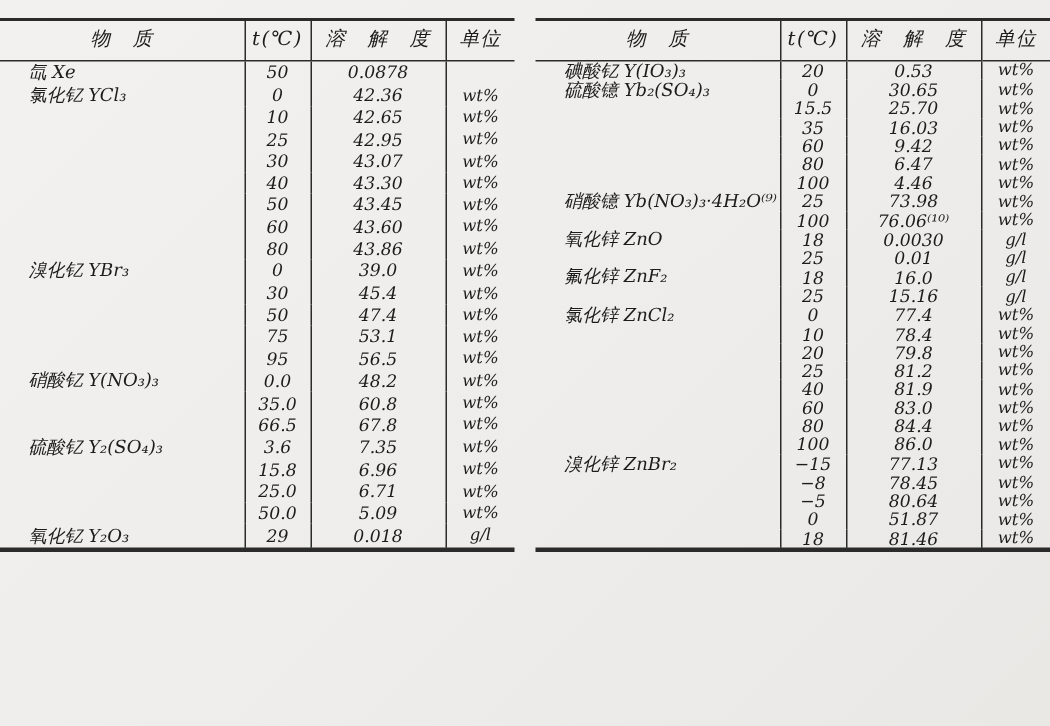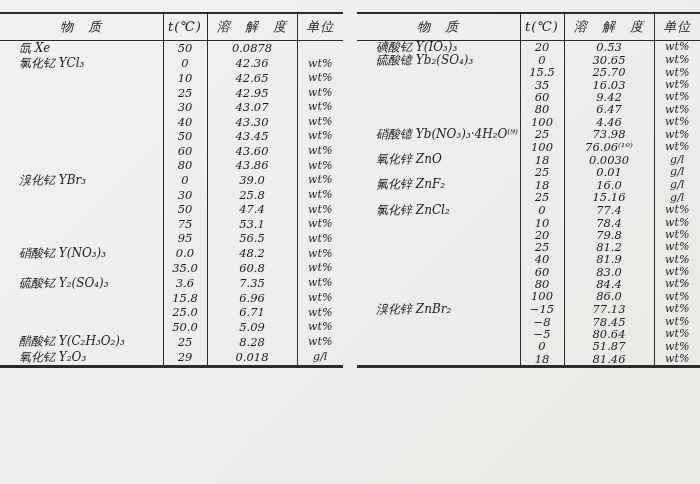--- a/index.html
+++ b/index.html
@@ -131,21 +131,21 @@
         </tr>
         <tr>
           <td class="c0">溴化钇 YBr₃</td>
           <td class="c1">0</td>
           <td class="c2">39.0</td>
           <td class="c3">wt%</td>
         </tr>
         <tr>
           <td class="c0"></td>
           <td class="c1">30</td>
-          <td class="c2">25.8</td>
+          <td class="c2">45.4</td>
           <td class="c3">wt%</td>
         </tr>
         <tr>
           <td class="c0"></td>
           <td class="c1">50</td>
           <td class="c2">47.4</td>
           <td class="c3">wt%</td>
         </tr>
         <tr>
           <td class="c0"></td>
@@ -165,20 +165,26 @@
           <td class="c2">48.2</td>
           <td class="c3">wt%</td>
         </tr>
         <tr>
           <td class="c0"></td>
           <td class="c1">35.0</td>
           <td class="c2">60.8</td>
           <td class="c3">wt%</td>
         </tr>
         <tr>
+          <td class="c0"></td>
+          <td class="c1">66.5</td>
+          <td class="c2">67.8</td>
+          <td class="c3">wt%</td>
+        </tr>
+        <tr>
           <td class="c0">硫酸钇 Y₂(SO₄)₃</td>
           <td class="c1">3.6</td>
           <td class="c2">7.35</td>
           <td class="c3">wt%</td>
         </tr>
         <tr>
           <td class="c0"></td>
           <td class="c1">15.8</td>
           <td class="c2">6.96</td>
           <td class="c3">wt%</td>
@@ -186,26 +192,20 @@
         <tr>
           <td class="c0"></td>
           <td class="c1">25.0</td>
           <td class="c2">6.71</td>
           <td class="c3">wt%</td>
         </tr>
         <tr>
           <td class="c0"></td>
           <td class="c1">50.0</td>
           <td class="c2">5.09</td>
-          <td class="c3">wt%</td>
-        </tr>
-        <tr>
-          <td class="c0">醋酸钇 Y(C₂H₃O₂)₃</td>
-          <td class="c1">25</td>
-          <td class="c2">8.28</td>
           <td class="c3">wt%</td>
         </tr>
         <tr>
           <td class="c0">氧化钇 Y₂O₃</td>
           <td class="c1">29</td>
           <td class="c2">0.018</td>
           <td class="c3">g/l</td>
         </tr>
       </tbody>
   </table>

